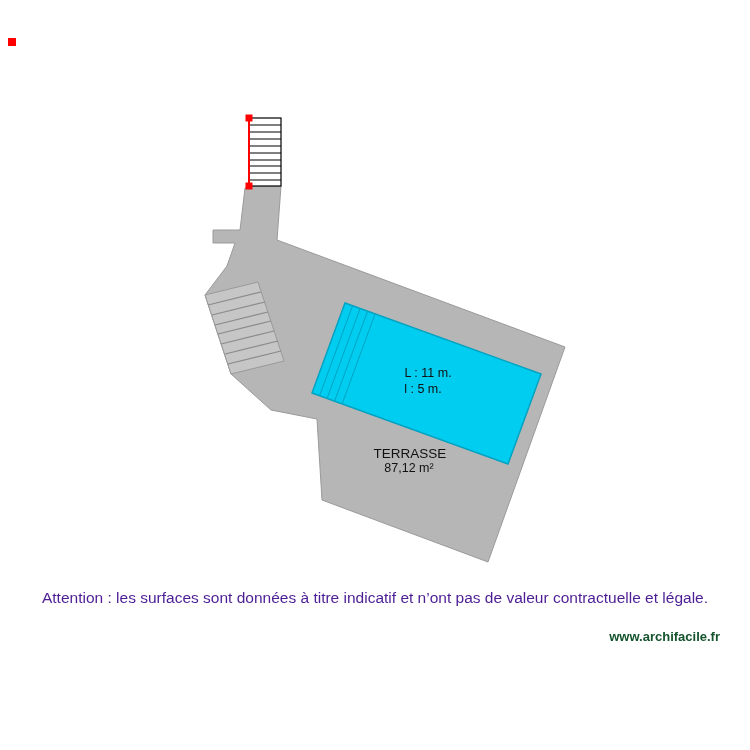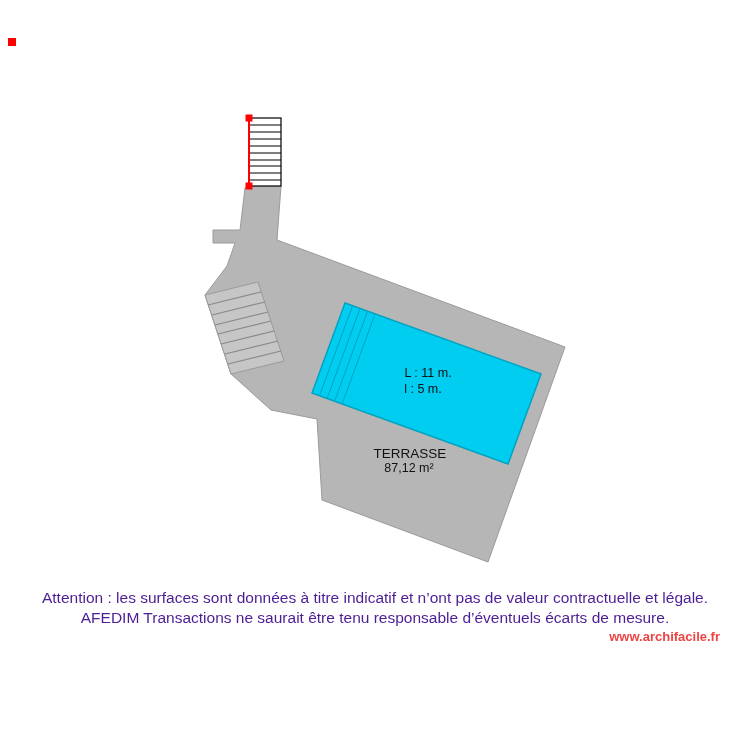--- a/index.html
+++ b/index.html
@@ -10,21 +10,21 @@
   }
   .page { position: relative; width: 750px; height: 750px; overflow: hidden; background: #fff; }
   svg.plan { position: absolute; left: 0; top: 0; }
   .plan text { font-family: "Liberation Sans", sans-serif; fill: #111111; }
   .footer {
     position: absolute; top: 569px; left: 0; width: 750px;
     text-align: center; font-size: 15.5px; line-height: 19.5px; color: #4c1d95; margin-top: 19px;
   }
   .website {
     position: absolute; top: 629px; right: 30px;
-    font-size: 13px; font-weight: 700; color: #ef4444;
+    font-size: 13px; font-weight: 700; color: #14532d;
   }
 </style>
 </head>
 <body>
 
 <div class="page">
 
   <svg class="plan" width="750" height="750" viewBox="0 0 750 750">
 
     <rect x="8" y="38" width="8" height="8" fill="#ff0000"></rect>
@@ -71,18 +71,17 @@
     </g>
 
     <text x="428" y="377" font-size="12.5" text-anchor="middle">L : 11 m.</text>
     <text x="423" y="393" font-size="12.5" text-anchor="middle">l : 5 m.</text>
     <text x="410" y="458" font-size="13.5" text-anchor="middle">TERRASSE</text>
     <text x="409" y="472" font-size="12.5" text-anchor="middle">87,12 m²</text>
   </svg>
 
   <div class="footer">
     <div>Attention : les surfaces sont données à titre indicatif et n’ont pas de valeur contractuelle et légale.</div>
-    <div>AFEDIM Transactions ne saurait être tenu responsable d’éventuels écarts de mesure.</div>
   </div>
 
   <div class="website">www.archifacile.fr</div>
 
 </div>
 
 </body></html>

